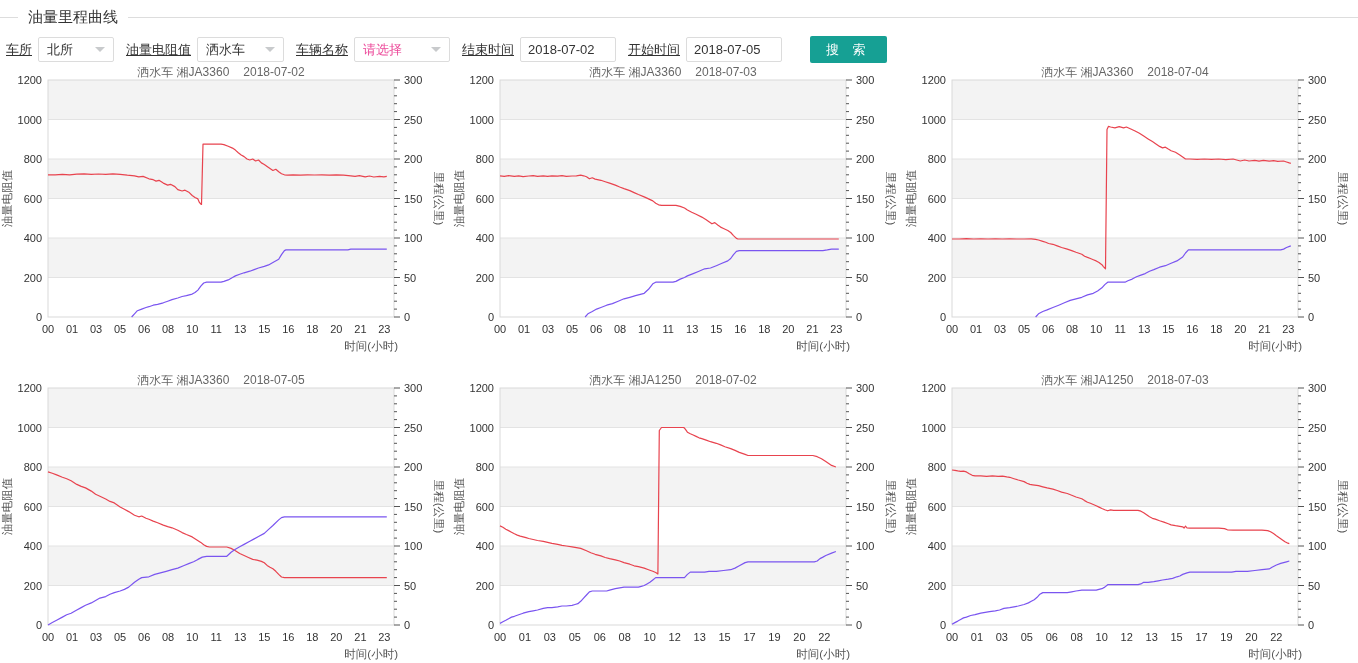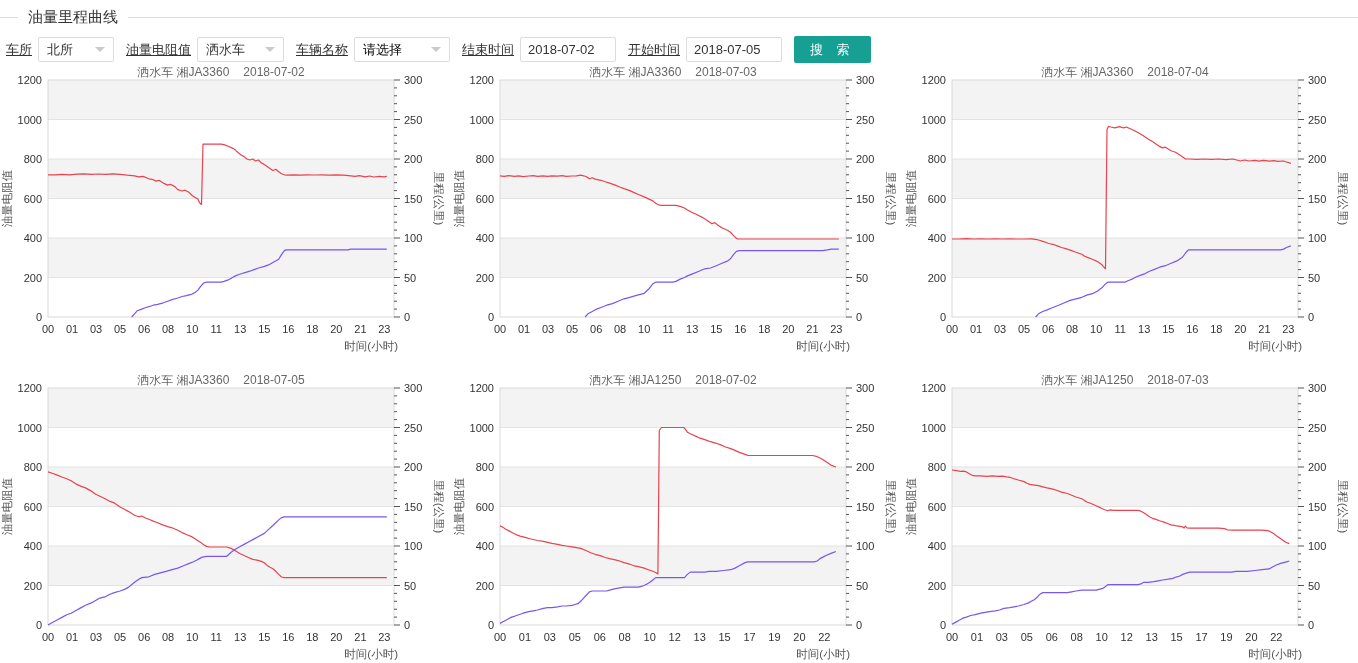--- a/index.html
+++ b/index.html
@@ -6,27 +6,27 @@
   body{width:1358px;font-family:"Liberation Sans","DejaVu Sans",sans-serif;color:#333;}
   .section-head{display:flex;align-items:center;height:26px;margin-top:4px;}
   .hline{height:1px;background:#ddd;}
   .hline.short{width:18px;}
   .hline.long{flex:1;}
   .section-title{font-size:15px;color:#333;margin:0 10px;white-space:nowrap;}
   .filter-bar{display:flex;align-items:center;padding:6px 0 2px 6px;font-size:13px;}
   .flabel{margin-right:6px;white-space:nowrap;color:#333;text-decoration:underline;}
   .sel{display:flex;align-items:center;justify-content:space-between;border:1px solid #dcdcdc;border-radius:2px;height:25px;padding:0 8px;background:#fff;cursor:pointer;margin-right:12px;box-sizing:border-box;}
   .sel .sel-text{font-size:13px;color:#333;}
-  .sel.placeholder .sel-text{color:#000000;}
+  .sel.placeholder .sel-text{color:#ec4899;}
   .caret{width:0;height:0;border-left:5px solid transparent;border-right:5px solid transparent;border-top:5px solid #c8cacc;margin-left:10px;}
   .sel.w76{width:76px;}
   .sel.w80{width:87px;}
   .sel.w96{width:96px;}
   .inp{border:1px solid #dcdcdc;border-radius:2px;height:23px;width:80px;padding:0 7px;font:13px "Liberation Sans","DejaVu Sans",sans-serif;color:#333;margin-right:12px;}
-  .btn{background:#16a094;color:#fff;border:none;height:27px;padding:0 16px;font-size:13px;letter-spacing:5px;cursor:pointer;border-radius:2px;font-family:inherit;}
+  .btn{background:#16a094;color:#fff;border:none;height:27px;padding:0 16px;font-size:13px;letter-spacing:5px;cursor:pointer;border-radius:2px;font-family:inherit;margin-left:16px;}
   .charts{display:grid;grid-template-columns:repeat(3,452px);row-gap:16px;margin-top:2px;}
   .chart-cell{width:452px;height:292px;}
   svg text{font-family:"Liberation Sans","DejaVu Sans",sans-serif;}
 </style>
 </head>
 <body>
 
 <div class="section-head">
   <div class="hline short"></div>
   <div class="section-title">油量里程曲线</div>

